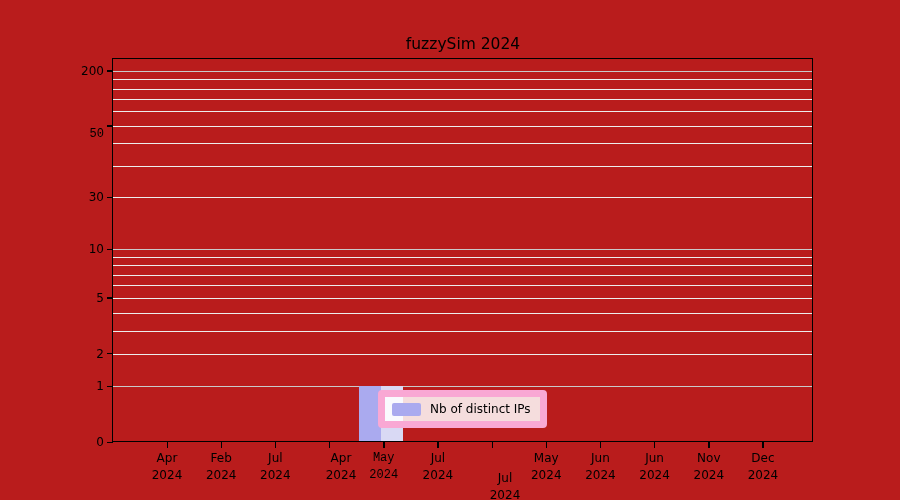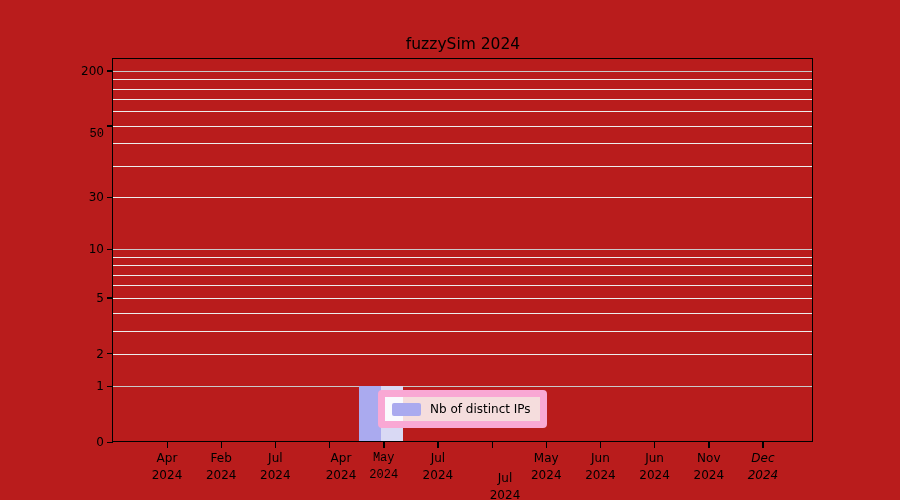--- a/index.html
+++ b/index.html
@@ -150,18 +150,18 @@
       <div class="x-tick-label" style="left: 654.62px; top: 450px;">
         <span>Jun</span>
         <span>2024</span>
       </div>
       <div class="x-tick" style="left: 708.3px; top: 442px;"></div>
       <div class="x-tick-label" style="left: 708.8px; top: 450px;">
         <span>Nov</span>
         <span>2024</span>
       </div>
       <div class="x-tick" style="left: 762.48px; top: 442px;"></div>
-      <div class="x-tick-label" style="left: 762.98px; top: 450px; font-style: italic;">
+      <div class="x-tick-label" style="left: 762.98px; top: 450px;">
         <span>Dec</span>
         <span>2024</span>
       </div>
     </div>
 </div>
 
 </body></html>

